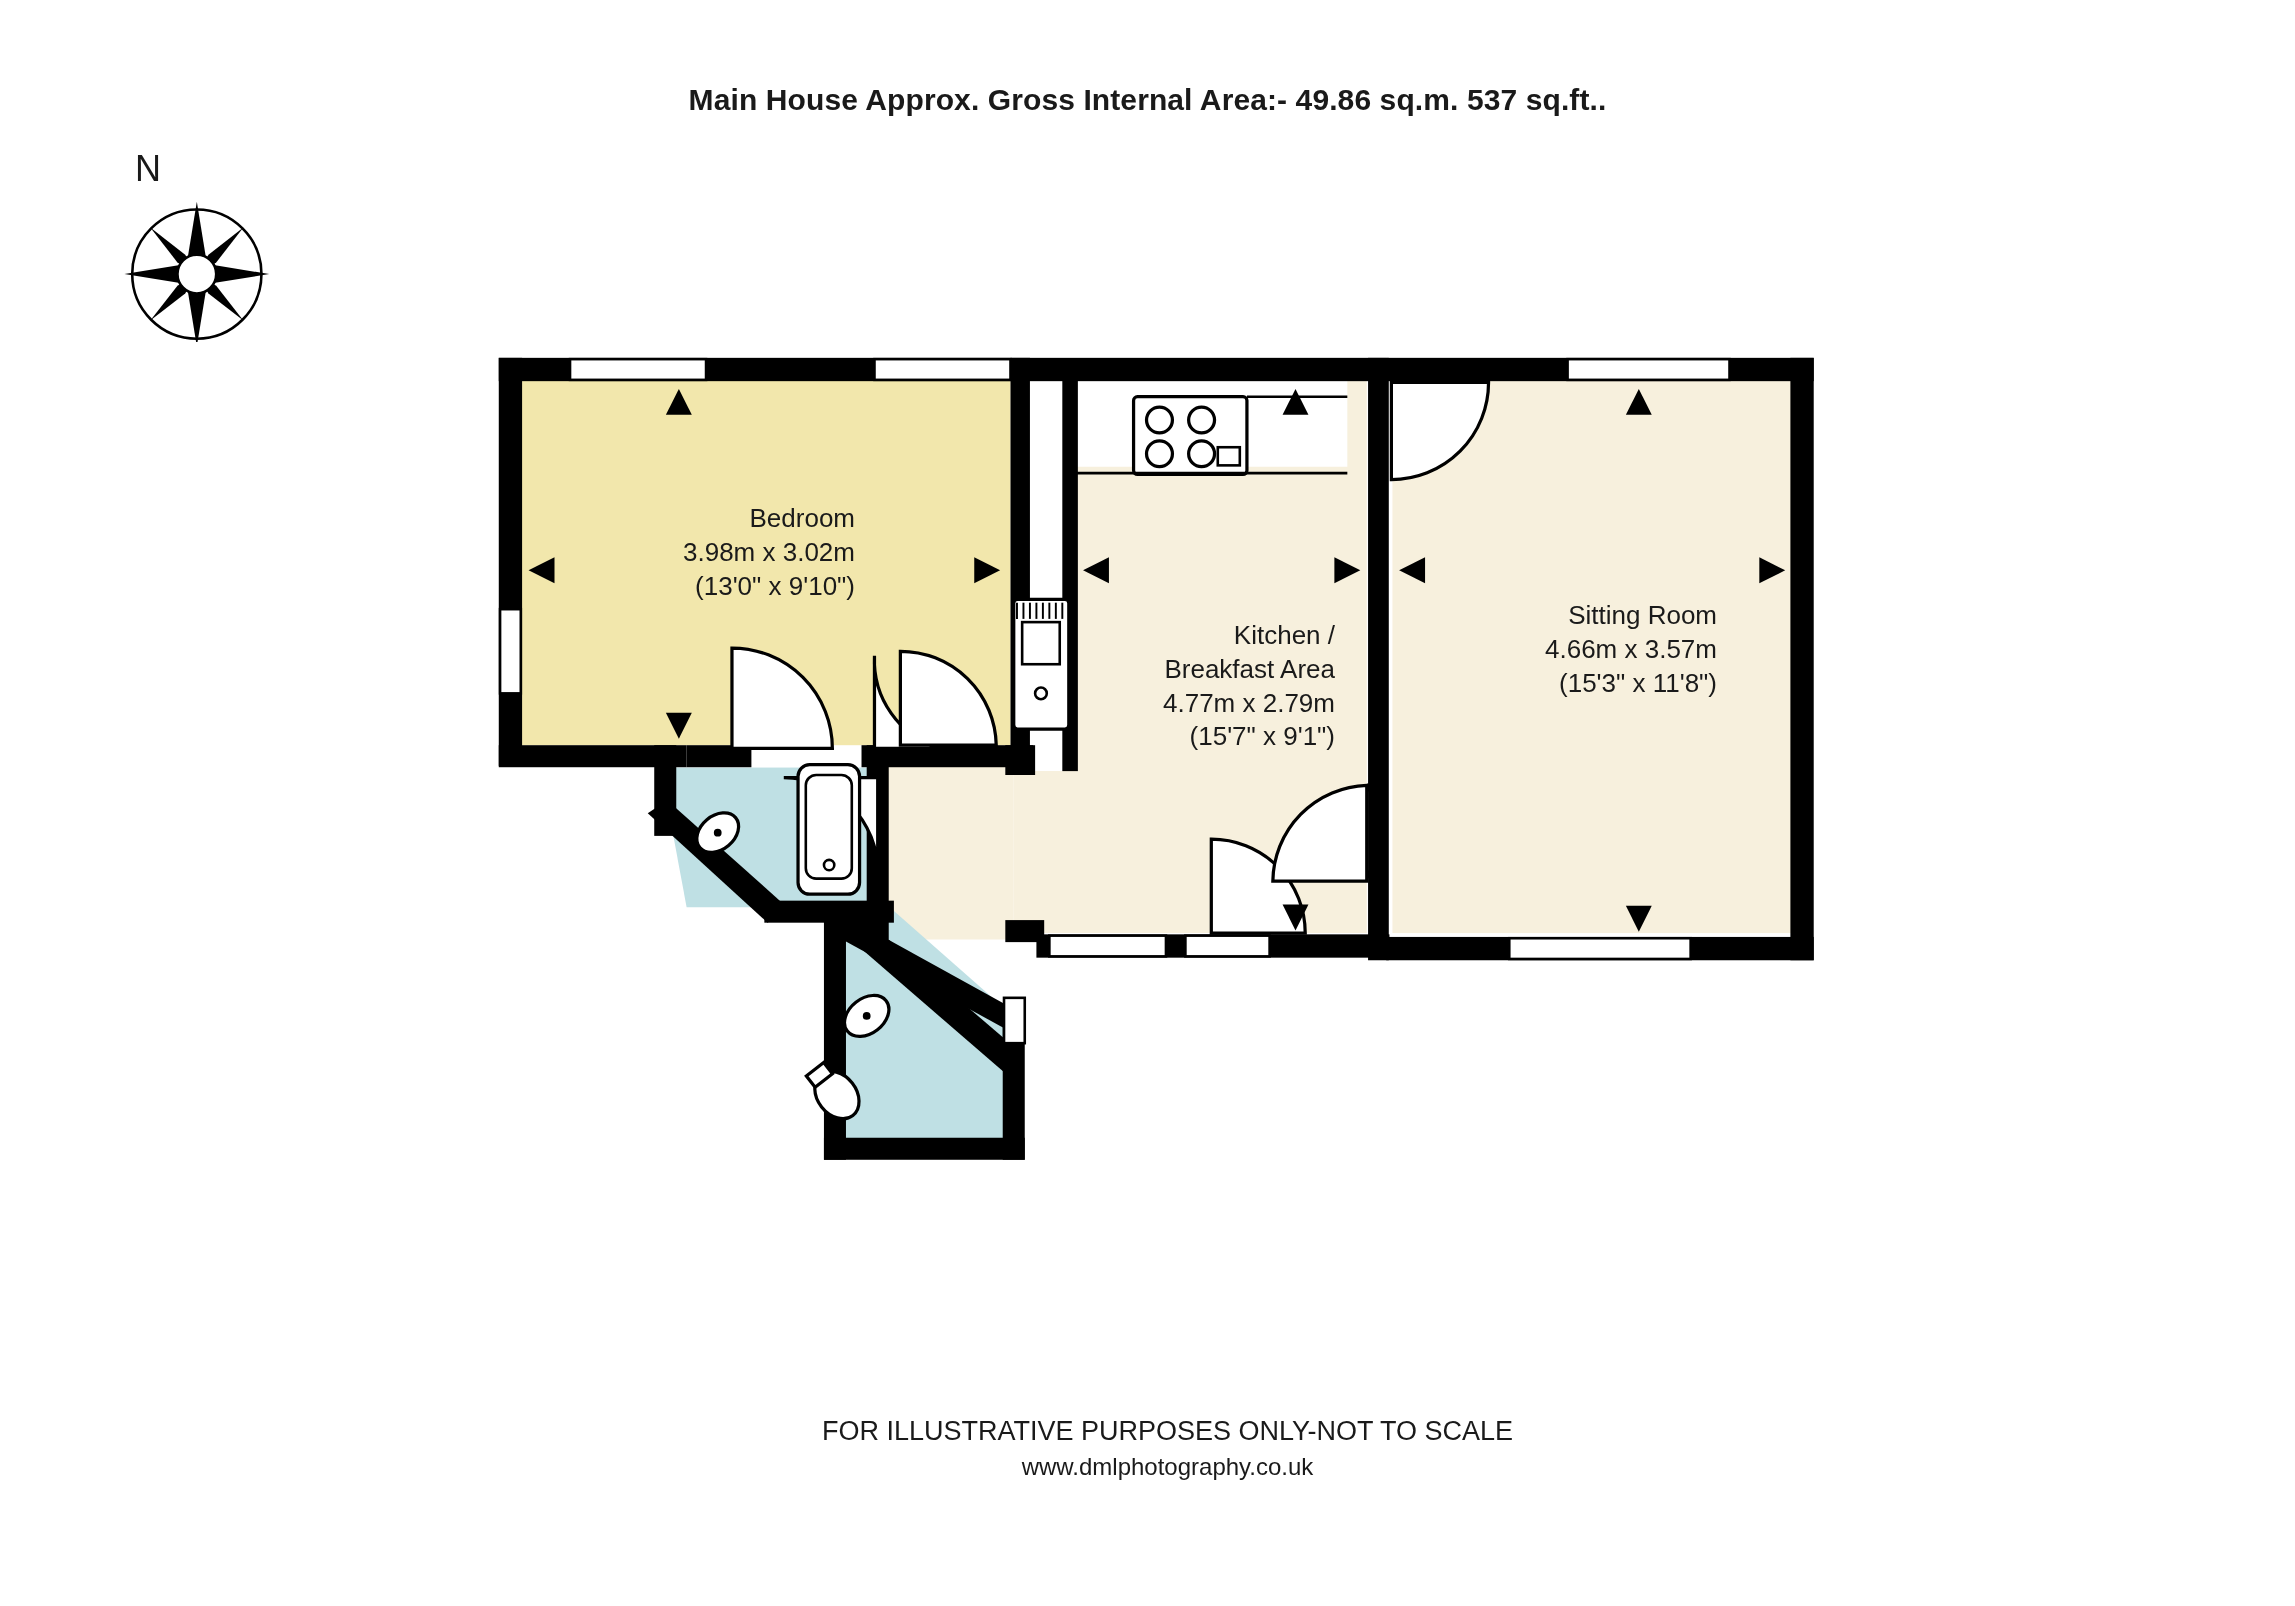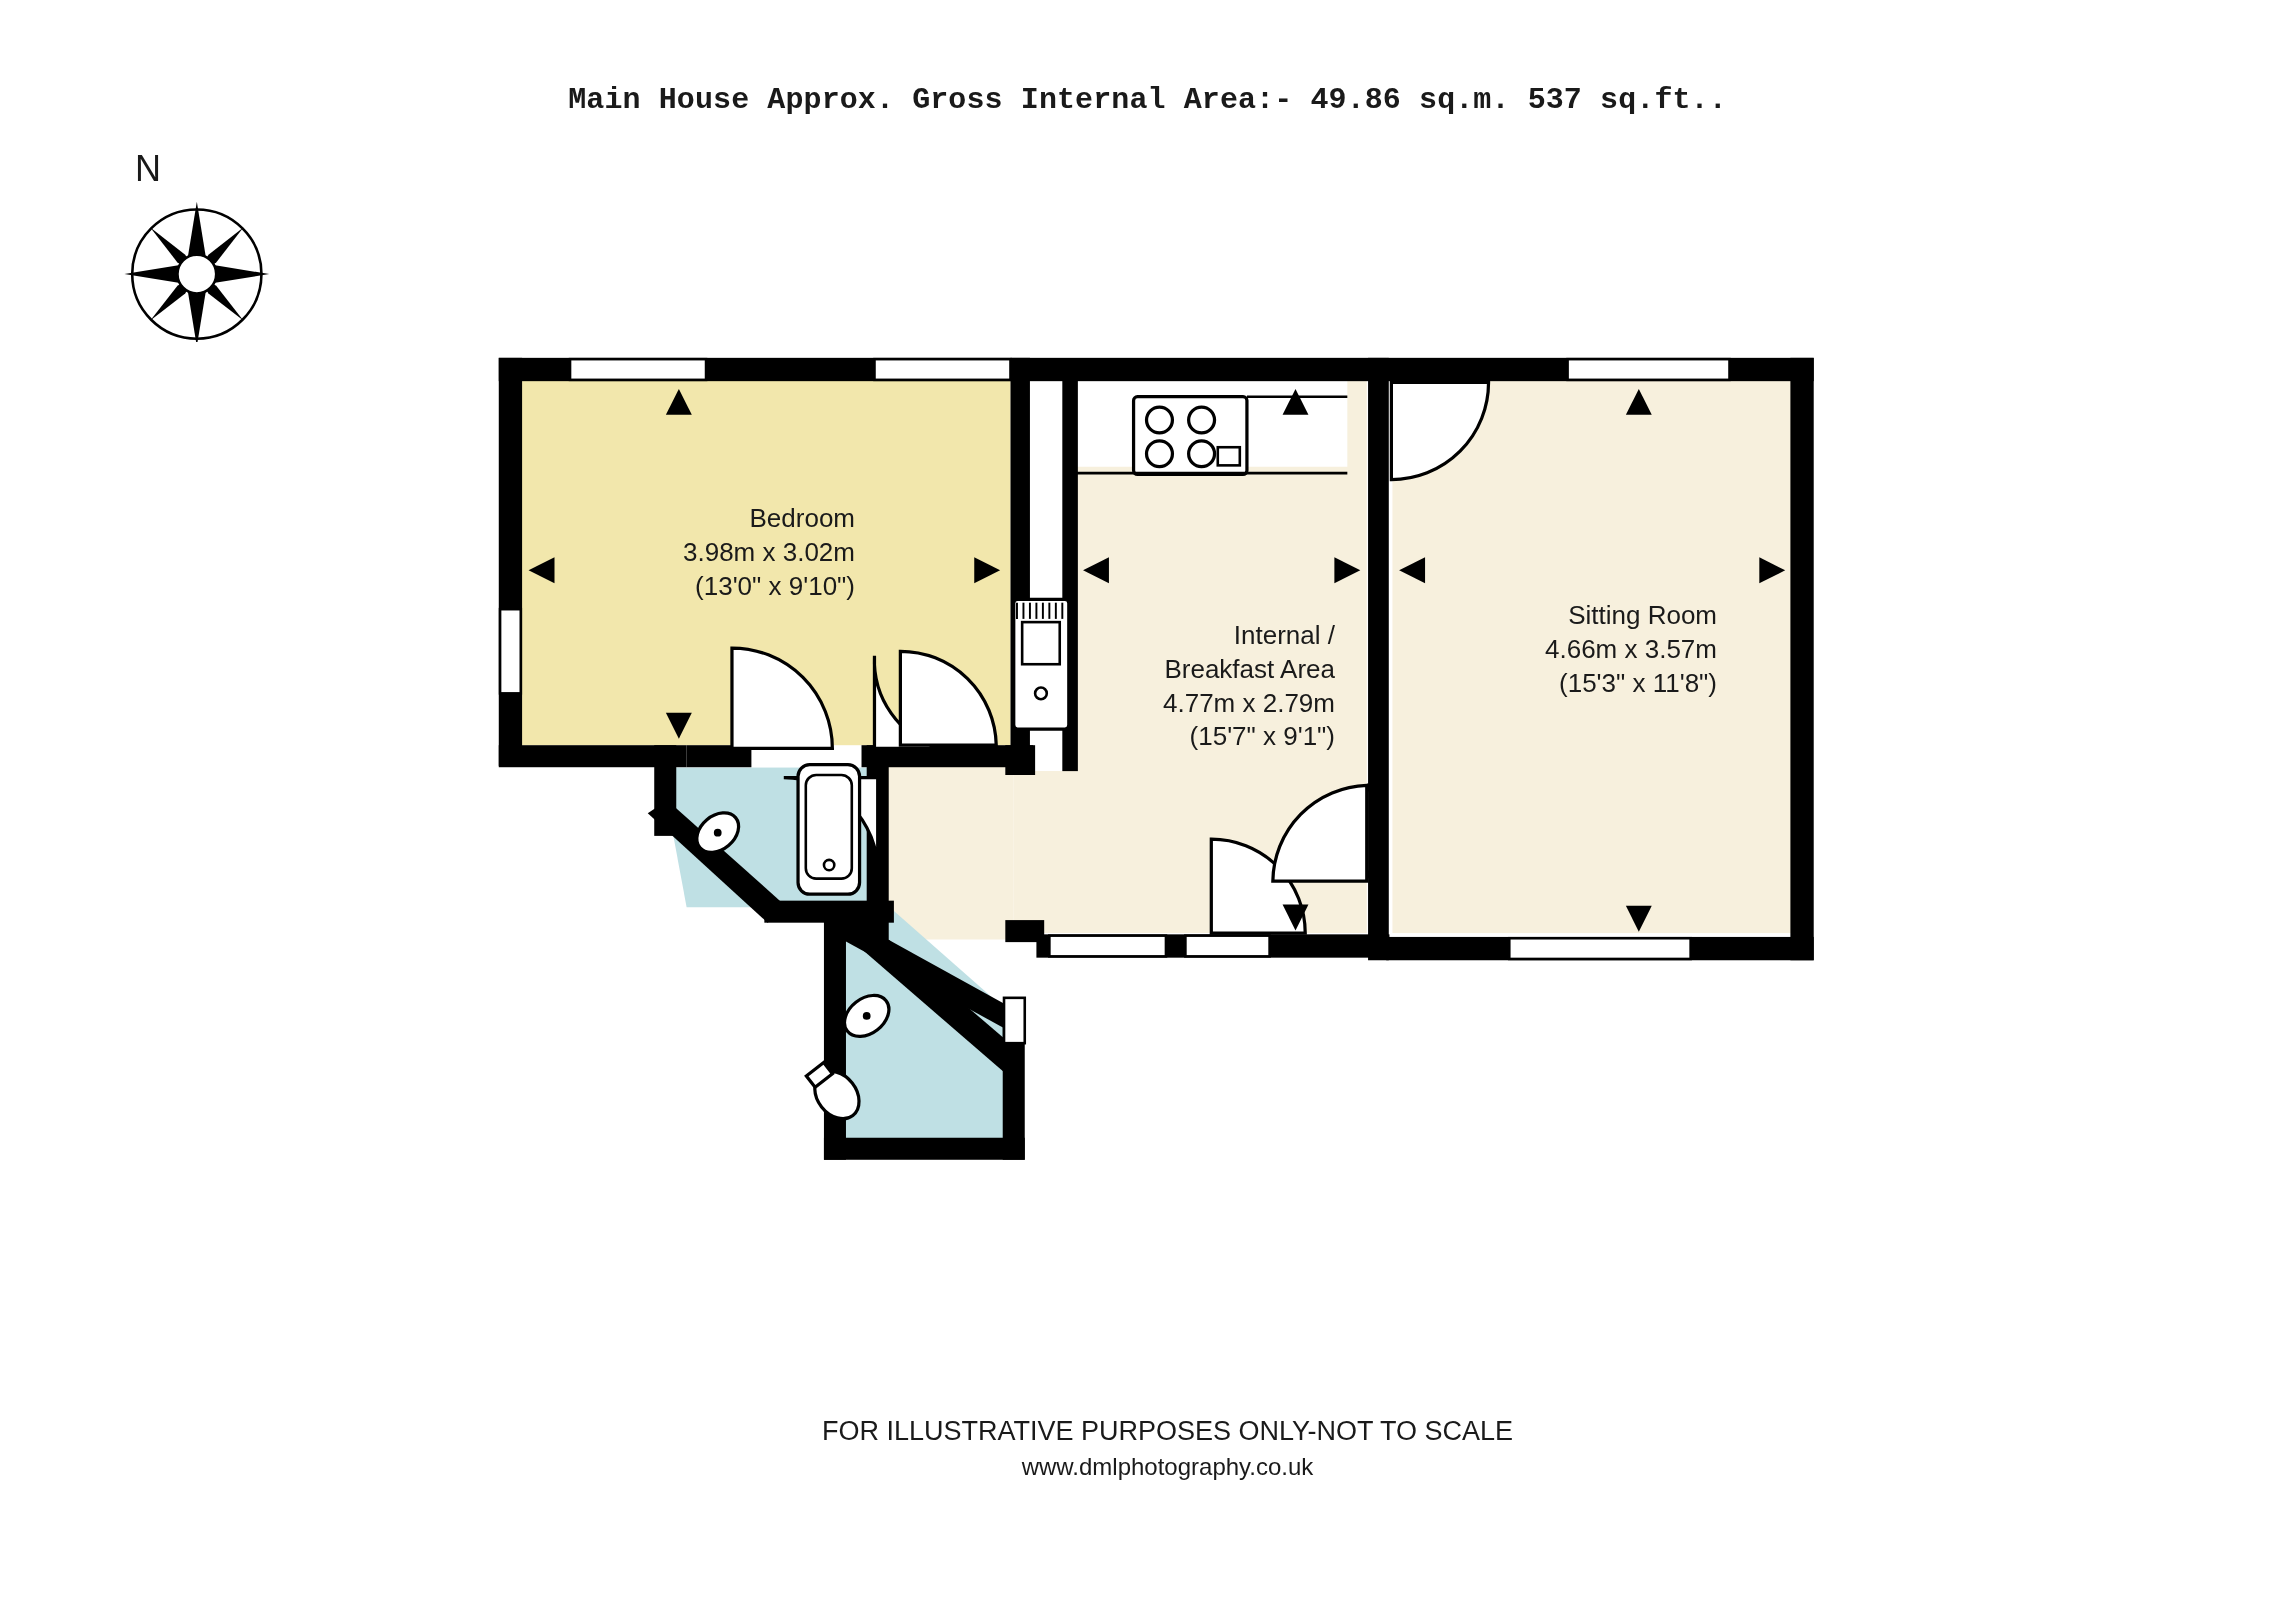--- a/index.html
+++ b/index.html
@@ -19,21 +19,20 @@
   
   .title {
     position: absolute;
     top: 83px;
     left: 0;
     width: 100%;
     text-align: center;
     font-size: 30px;
     font-weight: bold;
     letter-spacing: 0.1px;
-    font-family: Liberation Mono, monospace;
   }
 
   
   .compass {
     position: absolute;
     left: 118px;
     top: 148px;
     width: 168px;
     height: 194px;
   }
@@ -270,21 +269,21 @@
   </g>
 </svg>
 
 <div class="room-label" style="left:596px; top:502px; width:259px;">
   <div>Bedroom</div>
   <div>3.98m x 3.02m</div>
   <div>(13'0" x 9'10")</div>
 </div>
 
 <div class="room-label" style="left:1076px; top:619px; width:259px;">
-  <div>Internal /</div>
+  <div>Kitchen /</div>
   <div>Breakfast Area</div>
   <div>4.77m x 2.79m</div>
   <div>(15'7" x 9'1")</div>
 </div>
 
 <div class="room-label" style="left:1458px; top:599px; width:259px;">
   <div>Sitting Room</div>
   <div>4.66m x 3.57m</div>
   <div>(15'3" x 11'8")</div>
 </div>

